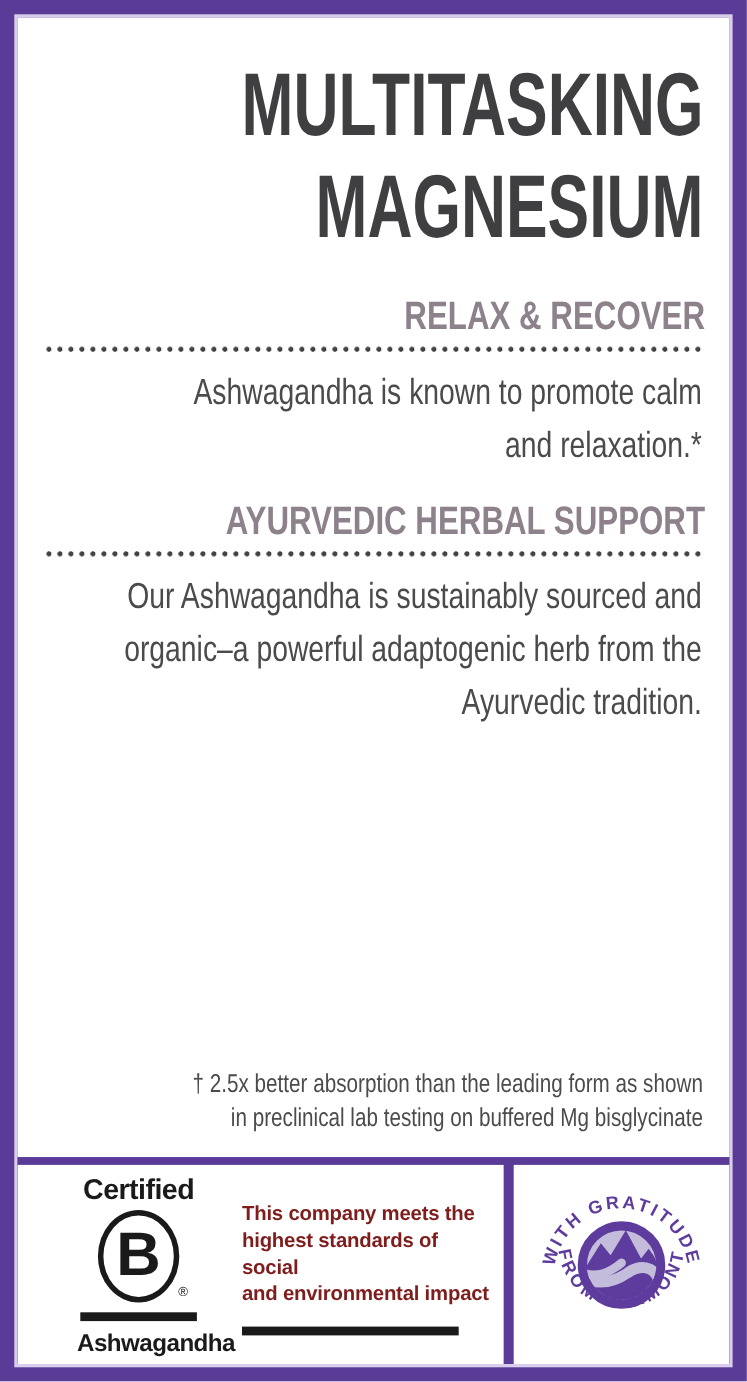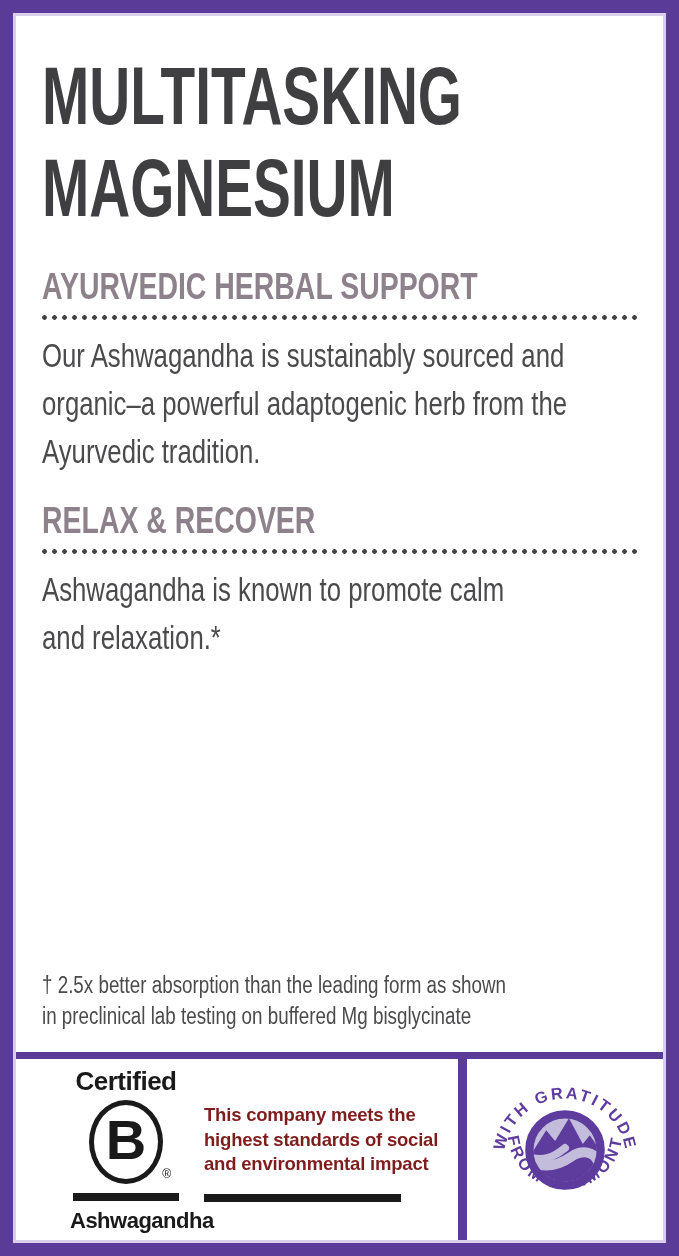--- a/index.html
+++ b/index.html
@@ -19,20 +19,21 @@
     display:flex; flex-direction:column;
   }
 
   
   .main {
     background:#ffffff;
     height:1036px;
     padding:34px 24px 12px 26px;
     display:flex; flex-direction:column;
     overflow:hidden;
+    text-align:right;
   }
 
   .squeeze { transform-origin:left top; }
 
   .title {
     font-size:81px; font-weight:bold; color:#3f3e40;
     line-height:92px; letter-spacing:0px;
     white-space:pre-line;
     transform:scaleX(0.70); width:143%;
     margin:0 0 34px 0;
@@ -63,21 +64,21 @@
     white-space:pre-line;
     transform:scaleX(0.80); width:125%;
   }
 
   
   .divider-h { height:7px; background:#5b3b98; }
   .bottom-row { flex:1; display:flex; background:#5b3b98; }
   .box-left {
     width:442px; background:#ffffff;
     display:flex; align-items:center;
-    padding:6px 8px 6px 54px; gap:22px;
+    padding:6px 8px 6px 54px; gap:38px;
   }
   .divider-v { width:9px; background:#5b3b98; }
   .box-right {
     flex:1; background:#ffffff;
     display:flex; align-items:center; justify-content:center;
   }
 
   
   .bcorp-left { width:112px; text-align:center; color:#1a1a1a; }
   .certified { font-size:26px; font-weight:bold; letter-spacing:-0.5px; white-space:nowrap; }
@@ -108,32 +109,32 @@
 <div class="frame">
   <div class="inner">
 
     <div class="main">
 
       <h1 class="title squeeze">MULTITASKING
 MAGNESIUM</h1>
 
 
       <div class="section">
+        <h2 class="sec-heading squeeze">RELAX &amp; RECOVER</h2>
+        <div class="dotted-rule"></div>
+        <p class="sec-body squeeze">Ashwagandha is known to promote calm
+and relaxation.*</p>
+      </div>
+
+      <div class="section">
         <h2 class="sec-heading squeeze">AYURVEDIC HERBAL SUPPORT</h2>
         <div class="dotted-rule"></div>
         <p class="sec-body squeeze">Our Ashwagandha is sustainably sourced and
 organic–a powerful adaptogenic herb from the
 Ayurvedic tradition.</p>
-      </div>
-
-      <div class="section">
-        <h2 class="sec-heading squeeze">RELAX &amp; RECOVER</h2>
-        <div class="dotted-rule"></div>
-        <p class="sec-body squeeze">Ashwagandha is known to promote calm
-and relaxation.*</p>
       </div>
 
       <p class="footnote squeeze">† 2.5x better absorption than the leading form as shown
 in preclinical lab testing on buffered Mg bisglycinate</p>
     </div>
 
     <div class="divider-h"></div>
 
     <div class="bottom-row">
 

